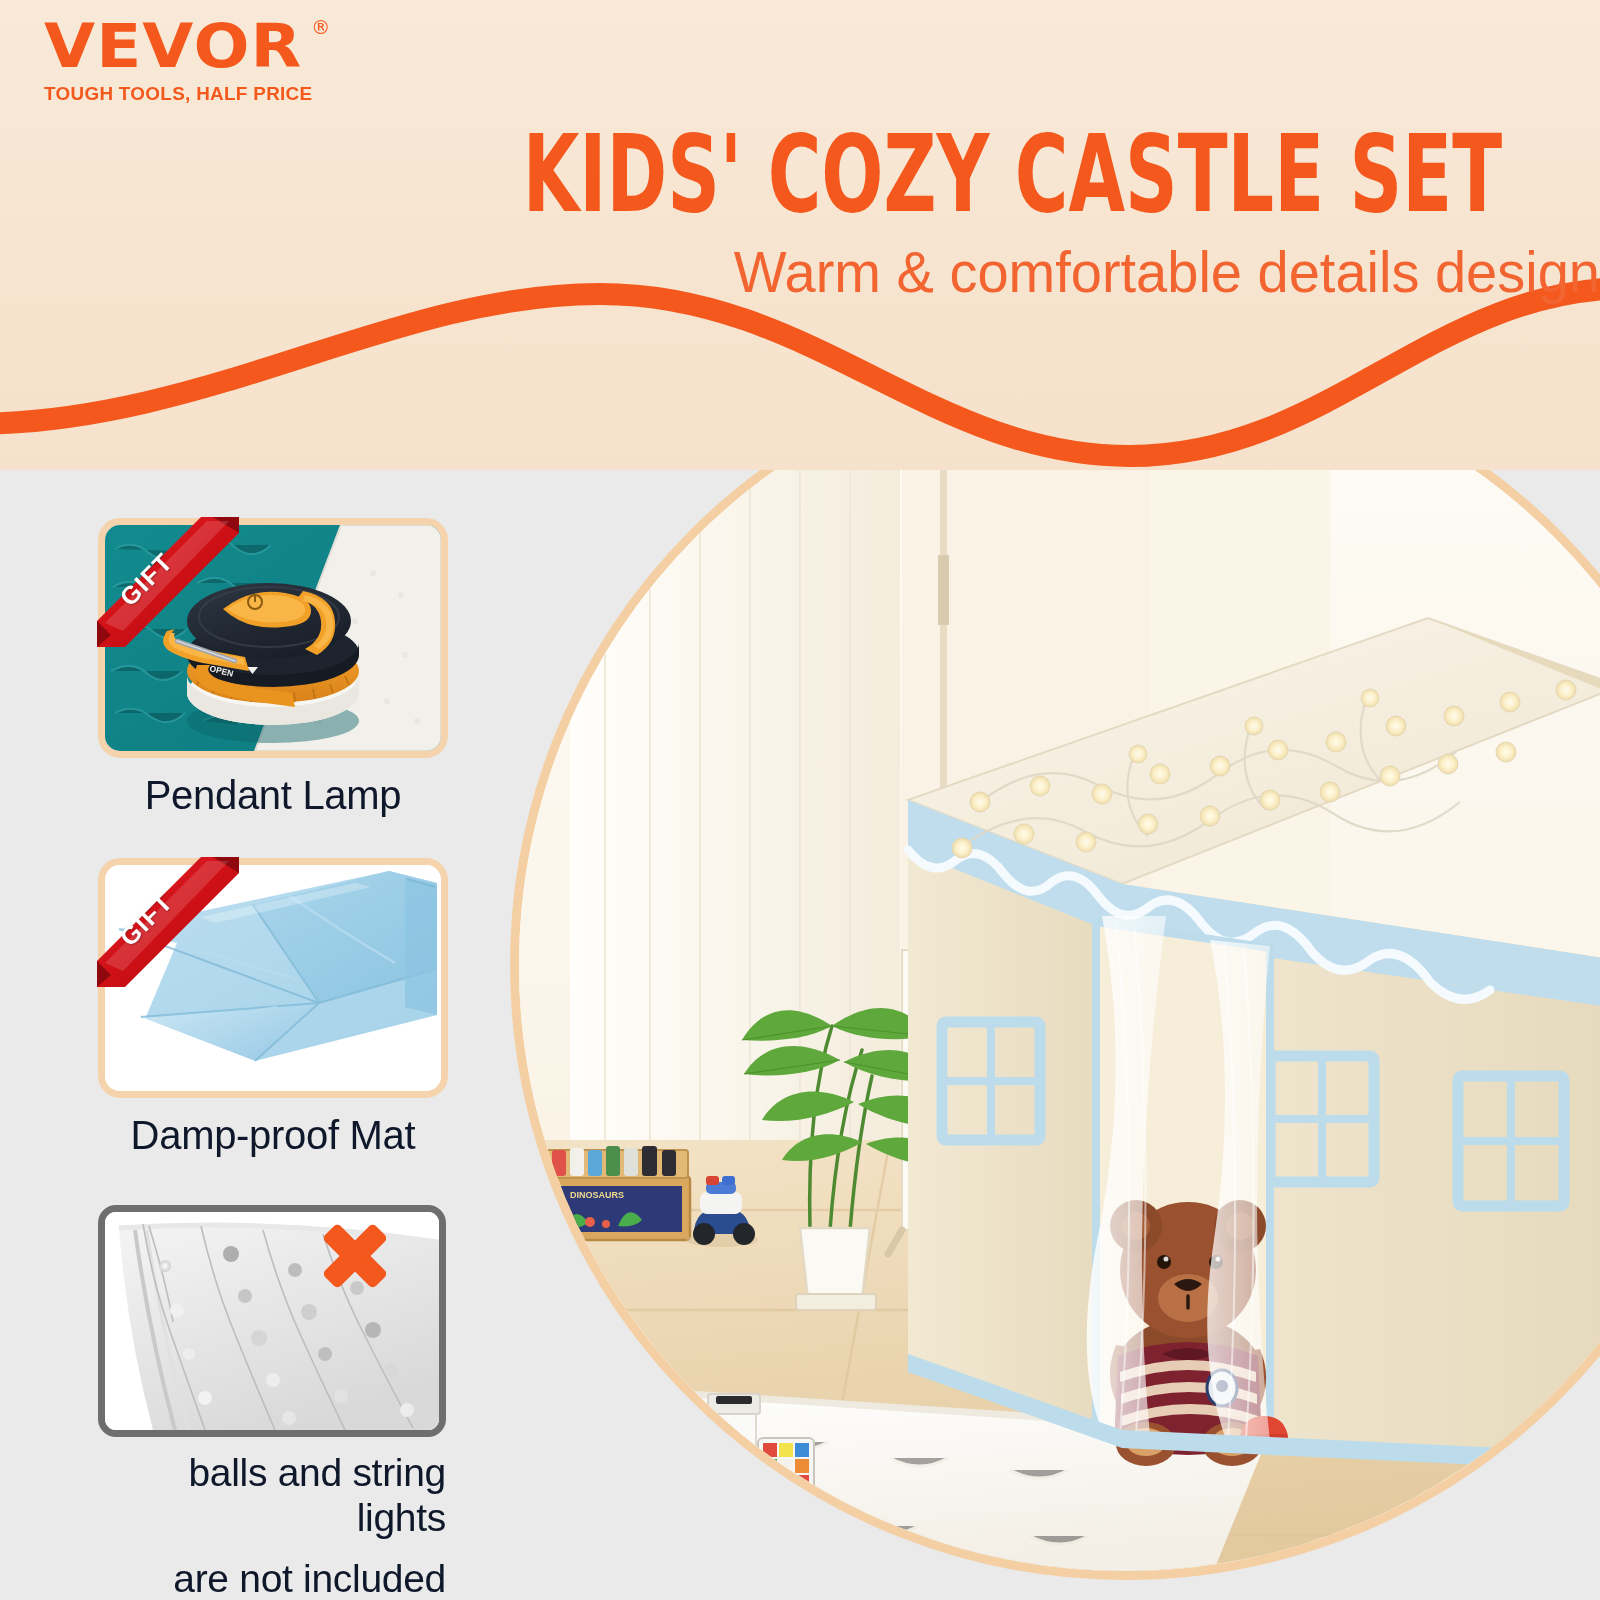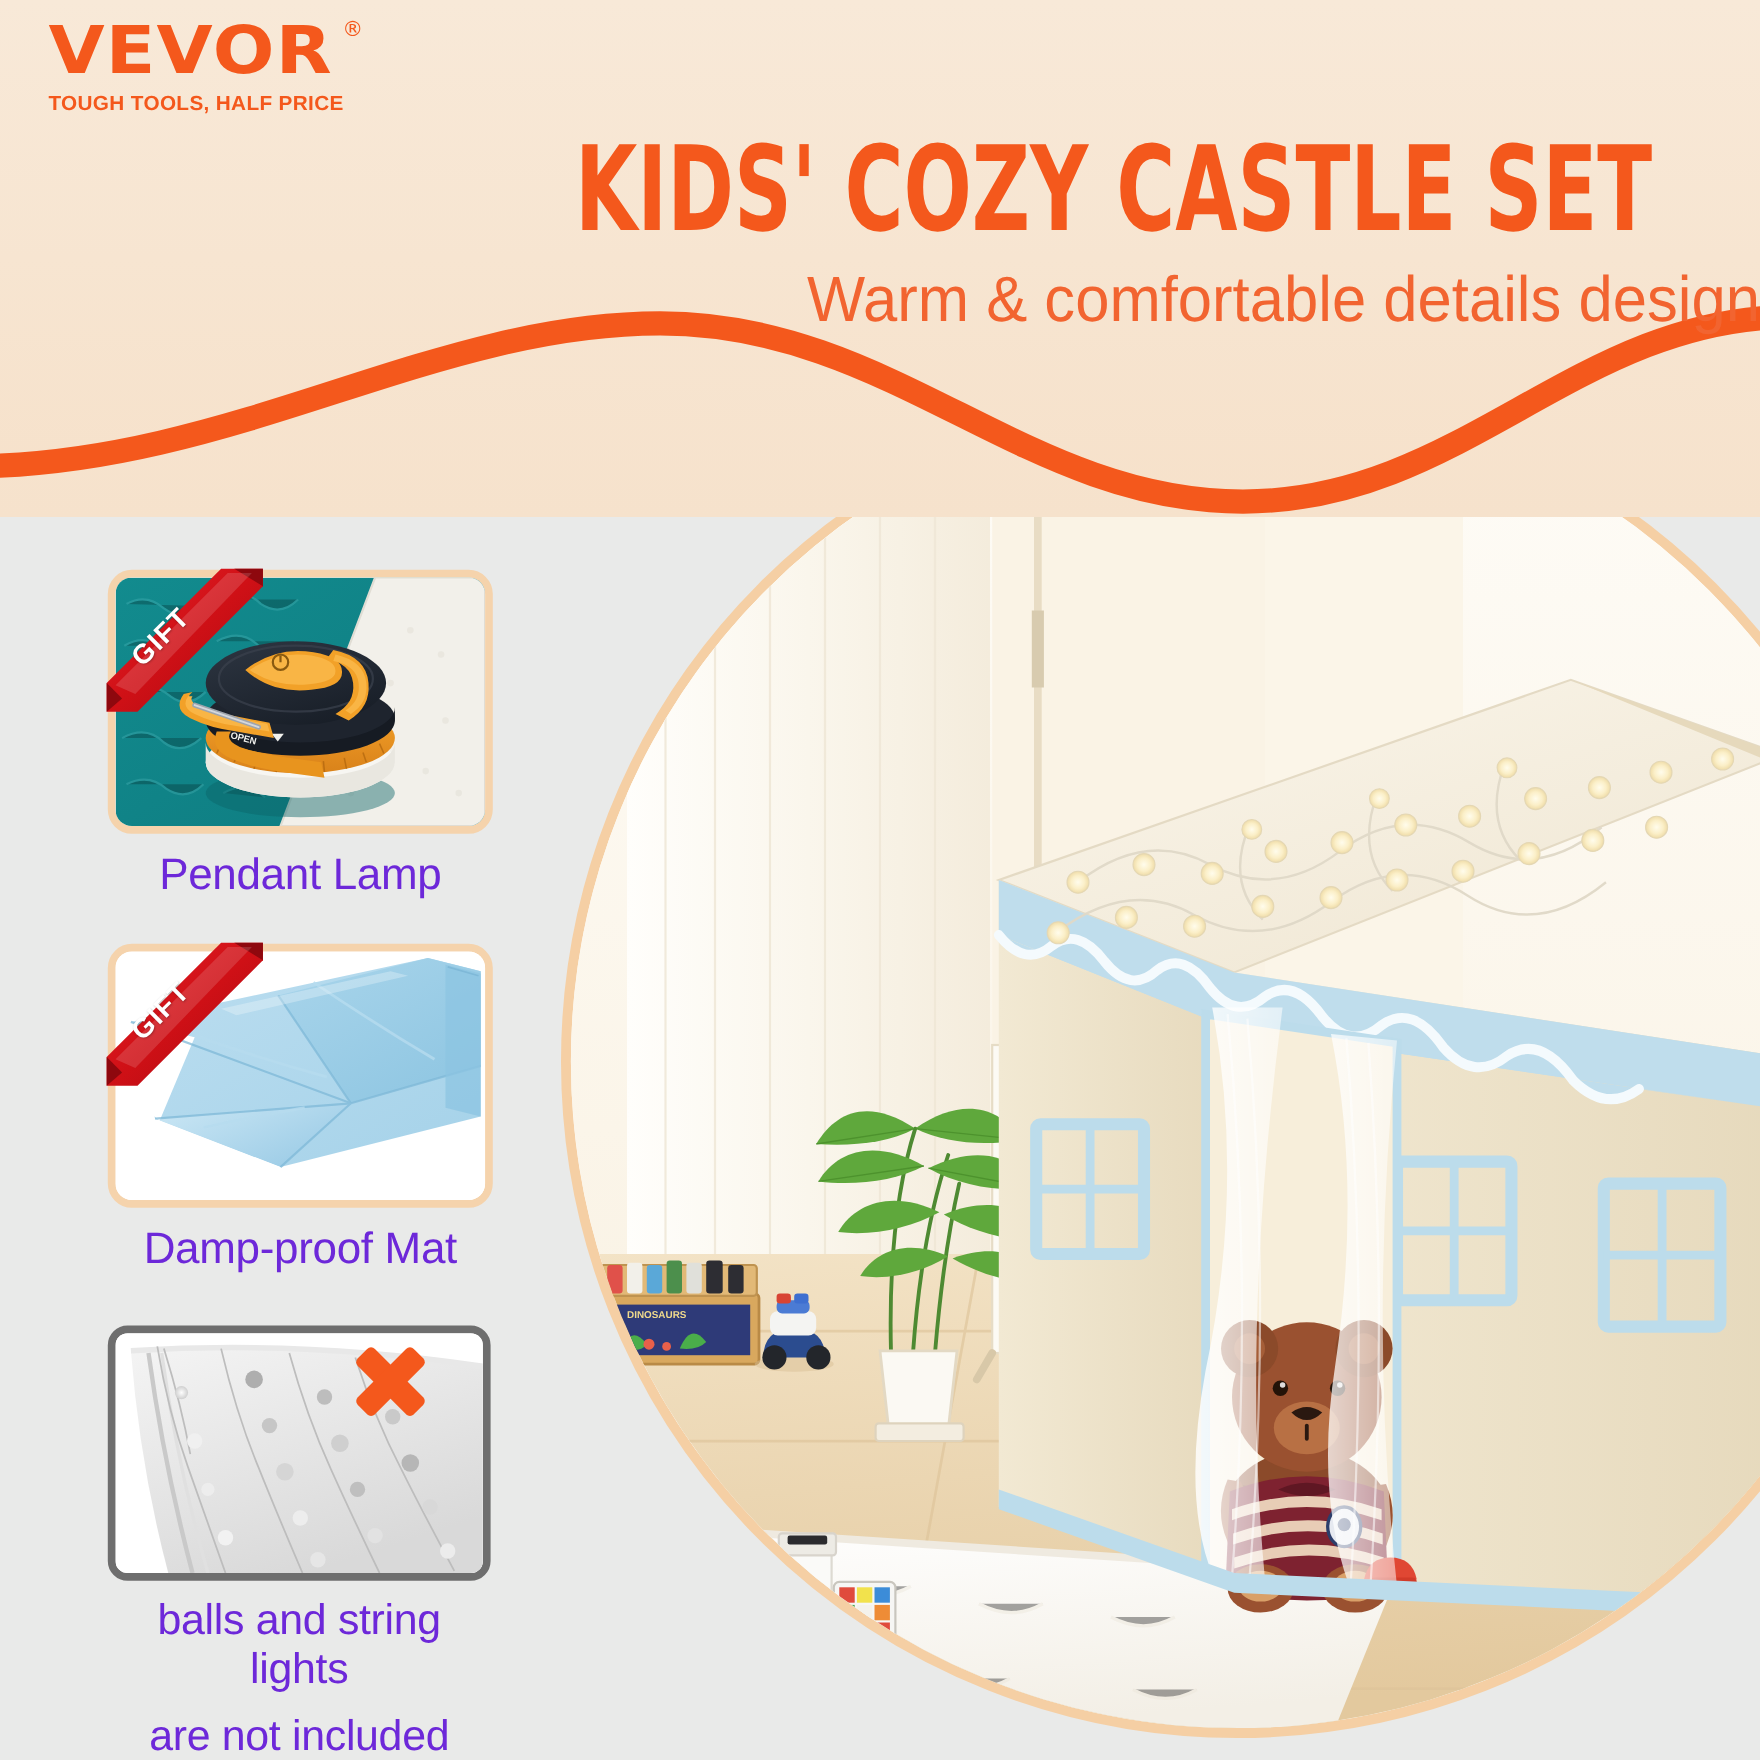--- a/index.html
+++ b/index.html
@@ -73,24 +73,24 @@
   
   .card{ position:absolute; z-index:6; }
   .card-frame{
     position:relative; border-radius:22px; overflow:visible;
     background:#fff;
   }
   .card-frame.tan{ border:7px solid #F5D3AC; }
   .card-frame.gray{ border:7px solid #6E6E6E; border-radius:18px; }
   .card-clip{ border-radius:15px; overflow:hidden; position:absolute; inset:0; }
   .card-label{
-    margin-top:14px; text-align:center; color:#6d28d9;
+    margin-top:14px; text-align:center; color:#0f172a;
     font-size:40px; line-height:1.15; letter-spacing:-0.3px;
   }
-  .card-label.small{ font-size:39px; }
+  .card-label.small{ font-size:39px;text-align:right; }
 
   
   .ribbon{
     position:absolute; left:-16px; top:-16px; width:168px; height:168px;
     overflow:visible; z-index:9; pointer-events:none;
   }
   .ribbon-txt{
     position:absolute; left:26px; top:56px;
     color:#fff; font-size:25px; font-weight:bold;
     transform:rotate(-45deg); transform-origin:center;

